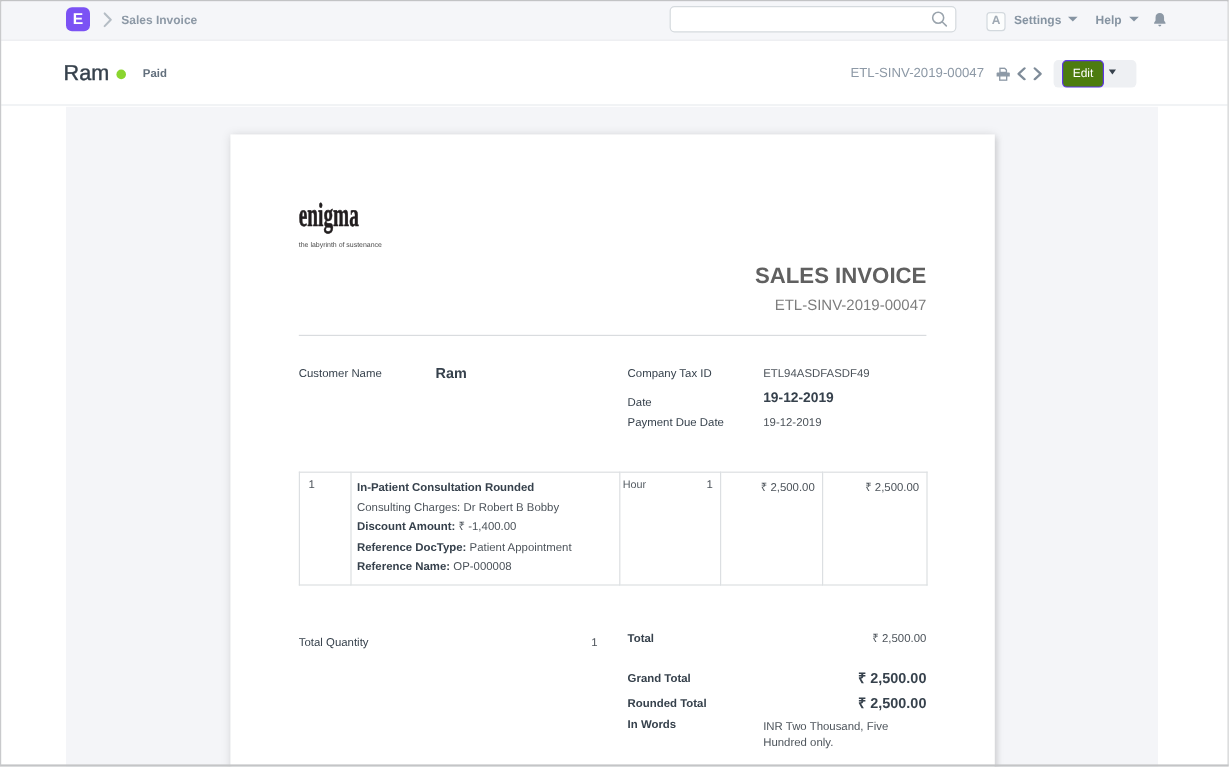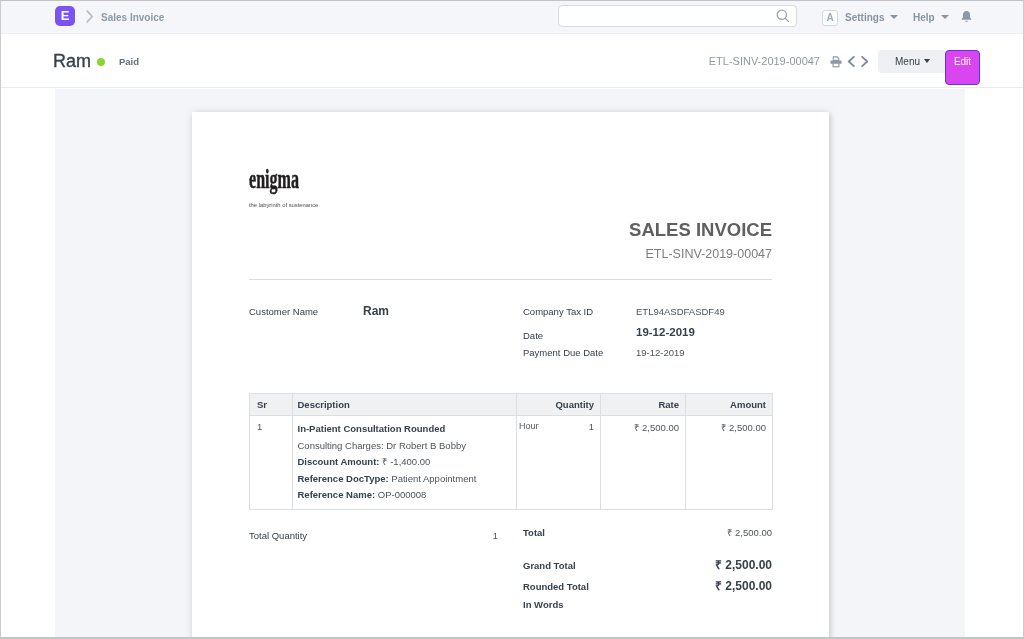--- a/index.html
+++ b/index.html
@@ -47,22 +47,22 @@
 #docname { position:absolute; left:659px; top:21px; width:160px; font-size:11px;
   color:#8d99a6; text-align:right; white-space:nowrap; line-height:12px; }
 #printico { position:absolute; left:829px; top:22px; }
 #chevl { position:absolute; left:846px; top:22px; }
 #chevr { position:absolute; left:860px; top:22px; }
 #menubtn { position:absolute; left:877px; top:16px; width:69px; height:23px;
   background:#eef0f3; border-radius:4px; font-size:10px;
   color:#36414c; text-align:center; line-height:23px; }
 #menubtn .caret { border-top-color:#36414c; margin-left:4px; border-left-width:3.5px;
   border-right-width:3.5px; border-top-width:4px; }
-#editbtn { position:absolute; left:944px; top:16px; width:35px; height:35px;
-  background:#d946ef; border:1px solid #5e35e6; border-radius:4px; font-size:10px;
+#editbtn { position:absolute; left:884px; top:16px; width:35px; height:23px;
+  background:#4d7c0f; border:1px solid #5e35e6; border-radius:4px; font-size:10px;
   color:#fff; text-align:center; line-height:21px; }
 
 
 #contentbg { position:absolute; left:55px; top:89px; width:910px; height:550px;
   background:#f4f5f8; }
 #paper { position:absolute; left:192px; top:112px; width:637px; height:600px;
   background:#fff; box-shadow:0 0 8px rgba(0,0,0,0.10), 2px 2px 5px rgba(0,0,0,0.10);
   z-index:2; }
 
 
@@ -182,27 +182,20 @@
 
   <table id="tbl">
     <colgroup>
         <col style="width:43px">
         <col style="width:224px">
         <col style="width:84px">
         <col style="width:85px">
         <col style="width:87px">
       </colgroup>
     <tbody>
-        <tr>
-      <th class="sr">Sr</th>
-          <th class="desc">Description</th>
-          <th class="r">Quantity</th>
-          <th class="r">Rate</th>
-          <th class="r">Amount</th>
-    </tr>
     <tr>
       <td class="sr">1</td>
       <td class="desc">
         <div><b>In-Patient Consultation Rounded</b></div>
         <div>Consulting Charges: Dr Robert B Bobby</div>
         <div><b>Discount Amount:</b> ₹ -1,400.00</div>
         <div><b>Reference DocType:</b> Patient Appointment</div>
         <div><b>Reference Name:</b> OP-000008</div>
       </td>
       <td id="qtycell">
@@ -218,15 +211,16 @@
   <div id="tqlbl" class="lbl">Total Quantity</div>
   <div id="tqval" class="val">1</div>
 
   <div class="trow-lbl" style="top:415px;">Total</div>
   <div class="trow-val" style="top:415px;">₹ 2,500.00</div>
   <div class="trow-lbl" style="top:448px;">Grand Total</div>
   <div class="trow-val big" style="top:446px;">₹ 2,500.00</div>
   <div class="trow-lbl" style="top:469px;">Rounded Total</div>
   <div class="trow-val big" style="top:467px;">₹ 2,500.00</div>
   <div class="trow-lbl" style="top:487px;">In Words</div>
+  <div id="inwords-val">INR Two Thousand, Five Hundred only.</div>
 </div>
 
 <div id="frame"></div>
 
 </body></html>

